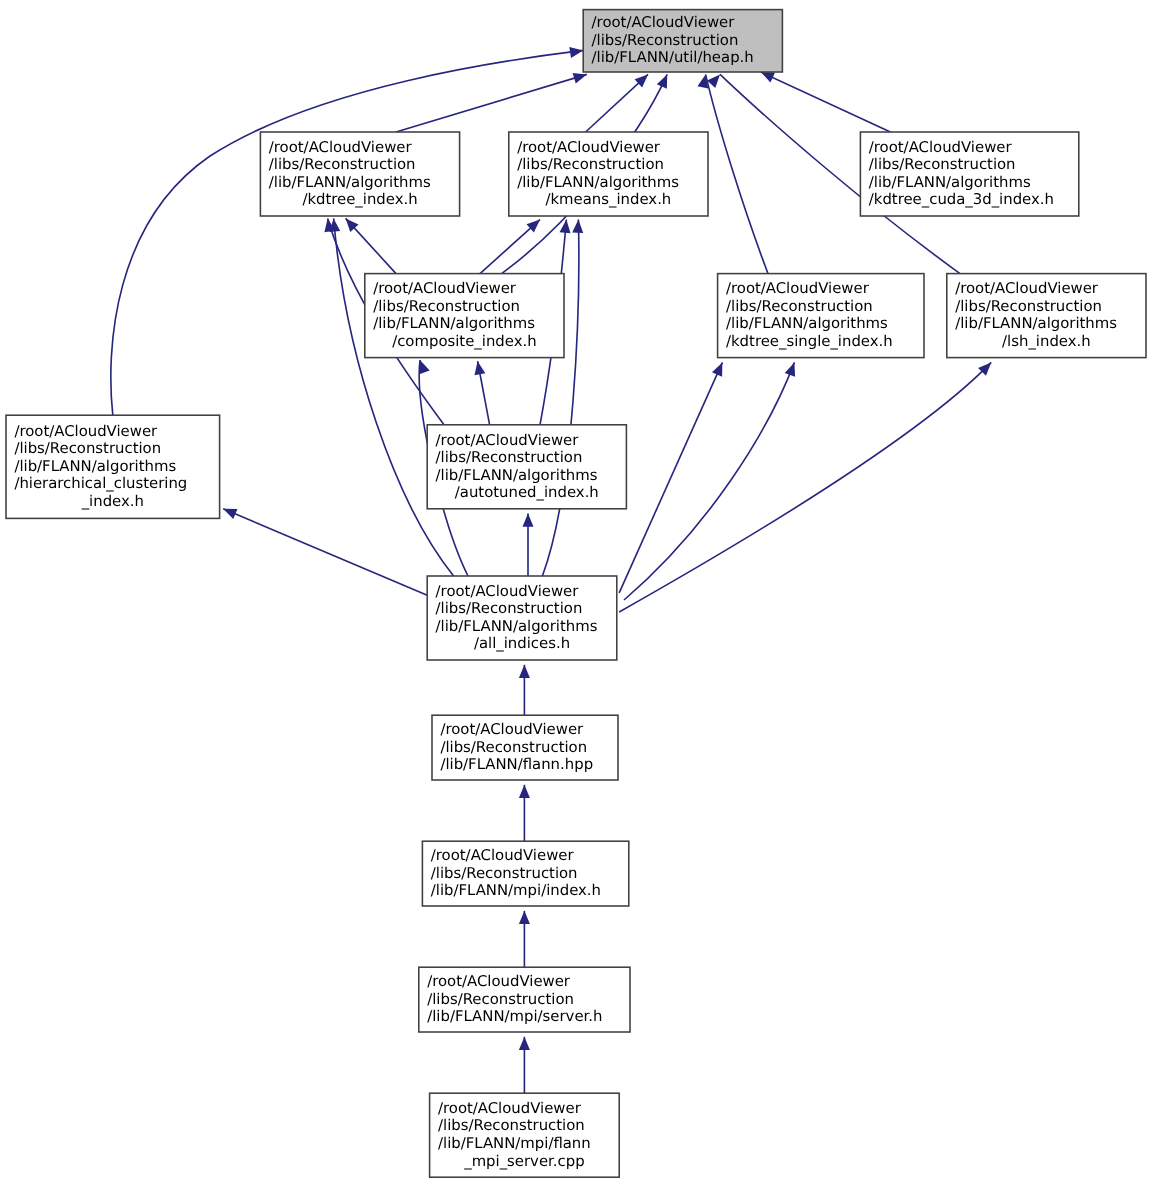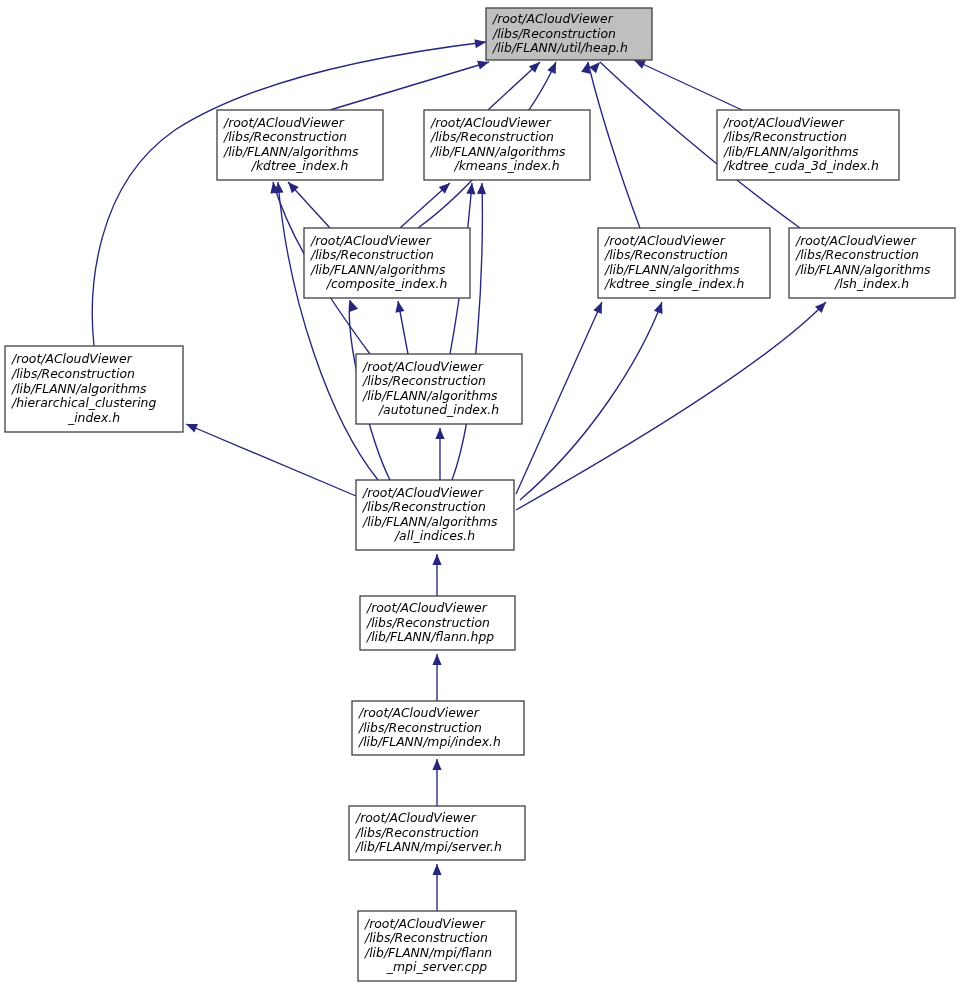--- a/index.html
+++ b/index.html
@@ -10,21 +10,20 @@
   body {
     width: 960px;
     height: 987px;
     font-family: "DejaVu Sans", sans-serif;
     overflow: hidden;
   }
   #graph-root {
     position: relative;
     width: 960px;
     height: 740px;
-    font-style: italic;
   }
   svg.graph-canvas {
     position: absolute;
     left: 0;
     top: 0;
     width: 960px;
     height: 987px;
   }
   .node-box {
     fill: #ffffff;

